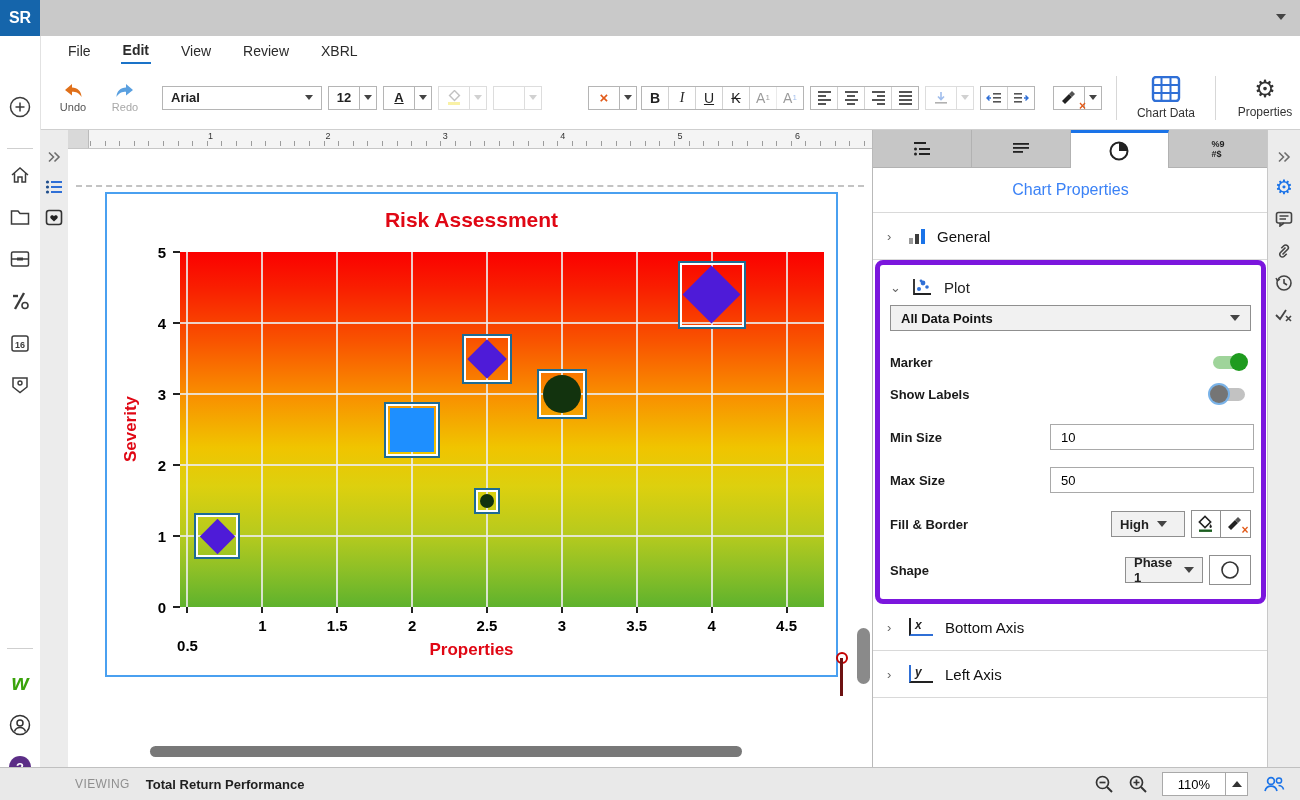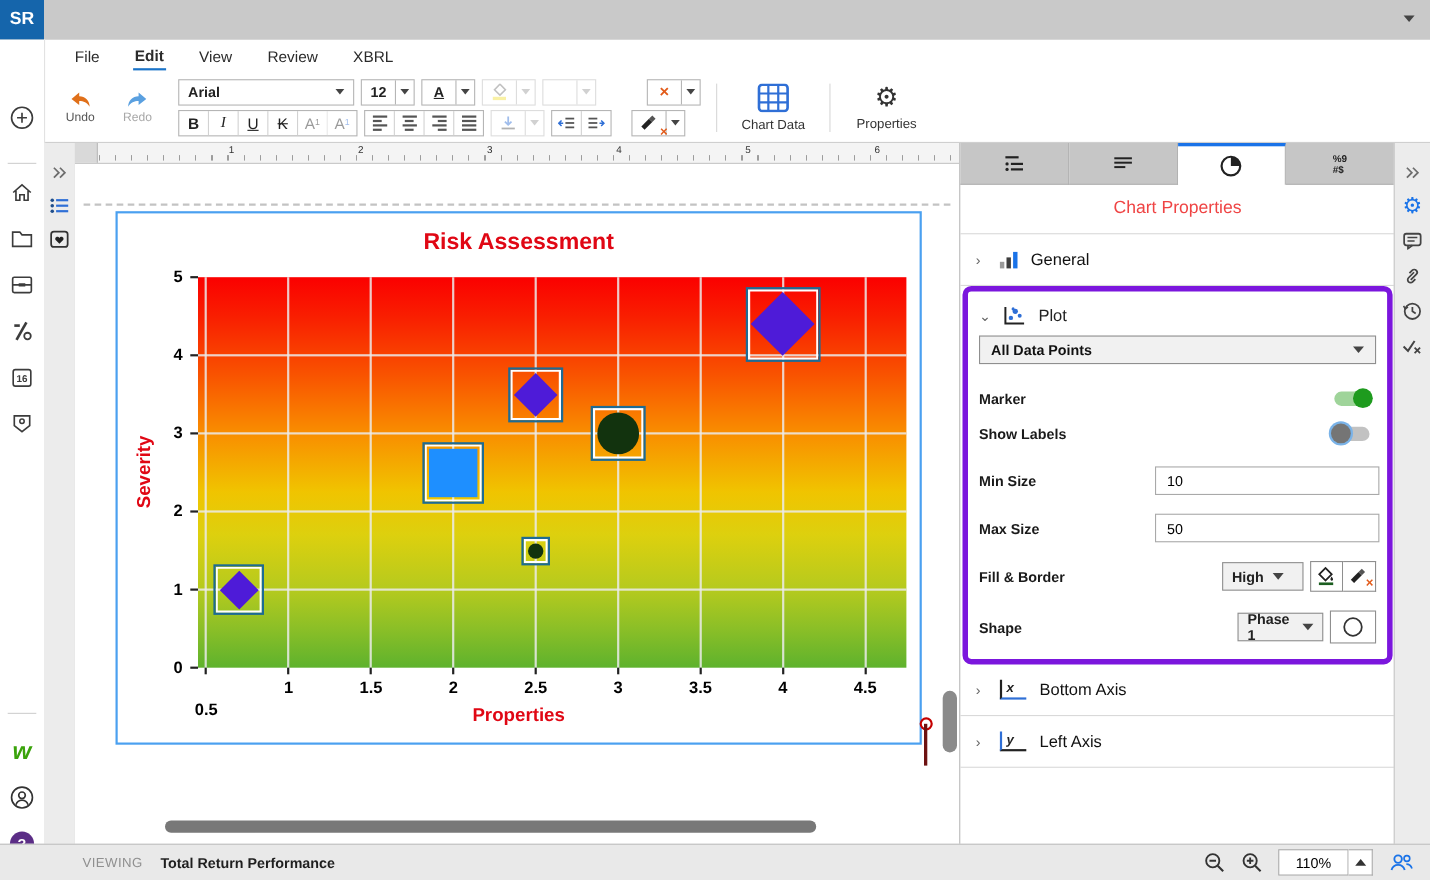--- a/index.html
+++ b/index.html
@@ -18,21 +18,21 @@
   .caret.gray{border-top-color:#9a9a9a;}
   
   .menubar{position:absolute;left:40px;top:36px;right:0;height:30px;background:#fff;display:flex;align-items:center;gap:28px;padding-left:26px;font-size:14px;}
   .menu-item{color:#2b2b2b;padding:4px 2px;cursor:default;}
   .menu-item.active{border-bottom:2px solid #1a73c8;font-weight:bold;}
   
   .toolbar{position:absolute;left:40px;top:66px;right:0;height:63px;background:#fff;border-bottom:1px solid #cfcfcf;display:flex;align-items:center;}
   .ur-group{display:flex;gap:14px;margin:0 18px 0 14px;}
   .ur{display:flex;flex-direction:column;align-items:center;font-size:11px;color:#555;width:38px;}
   .ur.disabled{color:#a8a8a8;}
-  .fontcol{display:flex;flex-direction:column;gap:4px;}
+  .fontcol{display:flex;flex-direction:row;gap:4px;}
   .trow{display:flex;gap:6px;align-items:center;}
   .tbtn{height:24px;border:1px solid #b5b5b5;background:#fff;box-sizing:border-box;display:flex;align-items:center;justify-content:center;font-size:13px;color:#222;}
   .split{display:flex;align-items:stretch;}
   .split .main{width:30px;display:flex;align-items:center;justify-content:center;}
   .split .car{width:16px;display:flex;align-items:center;justify-content:center;border-left:1px solid #b5b5b5;}
   .ff-select{width:160px;justify-content:space-between;padding:0 8px;font-size:13px;font-weight:bold;}
   .group{display:flex;border:1px solid #b5b5b5;height:24px;box-sizing:border-box;}
   .group>div{width:26px;display:flex;align-items:center;justify-content:center;border-right:1px solid #d2d2d2;font-size:14px;}
   .group>div:last-child{border-right:none;}
   .dis{opacity:.45;}
@@ -79,21 +79,21 @@
   .hscroll{position:absolute;left:82px;top:616px;width:592px;height:11px;border-radius:6px;background:#787878;}
   .pin{position:absolute;left:766px;top:522px;width:14px;height:46px;}
   .pin .stem{position:absolute;left:6px;top:6px;width:3px;height:38px;background:#6d1212;}
   .pin .head{position:absolute;left:2px;top:0;width:8px;height:8px;border:2px solid #c40000;border-radius:50%;background:#fff;}
   
   .rpanel{position:absolute;left:872px;top:130px;width:396px;bottom:32px;background:#fff;border-left:1px solid #b9b9b9;box-sizing:border-box;}
   .rtabs{display:flex;height:38px;}
   .rtab{flex:1;background:#c6c6c6;border-right:1px solid #b2b2b2;border-bottom:1px solid #b2b2b2;display:flex;align-items:center;justify-content:center;}
   .rtab.active{background:#fff;border-bottom:none;border-top:3px solid #1a73e8;}
   .numfmt{font-size:9px;font-weight:bold;color:#222;line-height:10px;text-align:left;}
-  .rtitle{height:44px;display:flex;align-items:center;justify-content:center;font-size:16px;color:#ef4444;border-bottom:1px solid #d9d9d9;}
+  .rtitle{height:44px;display:flex;align-items:center;justify-content:center;font-size:16px;color:#3b82f6;border-bottom:1px solid #d9d9d9;}
   .sec-row{height:46px;display:flex;align-items:center;gap:12px;padding:0 14px;border-bottom:1px solid #d9d9d9;font-size:15px;color:#111;}
   .chev{color:#666;font-size:13px;width:10px;}
   .plot-box{border:5px solid #7b16dd;border-radius:8px;margin:0 2px;padding:4px 10px 14px 10px;}
   .plot-head{height:36px;display:flex;align-items:center;gap:12px;font-size:15px;}
   .rselect{height:26px;background:#f1f1f1;border:1px solid #8f8f8f;display:flex;align-items:center;justify-content:space-between;padding:0 10px;font-size:13px;font-weight:bold;color:#111;box-sizing:border-box;}
   .prop-row{display:flex;align-items:center;margin-top:17px;}
   .prop-row .lbl{font-size:13px;font-weight:bold;color:#1a1a1a;flex:0 0 160px;}
   .prop-row .ctl{flex:1;display:flex;justify-content:flex-end;align-items:center;gap:6px;}
   .rinput{width:204px;height:26px;border:1px solid #a9a9a9;font-size:13px;padding:0 10px;box-sizing:border-box;font-family:"Liberation Sans",sans-serif;}
   .toggle{position:relative;width:32px;height:13px;border-radius:7px;margin-right:6px;}

